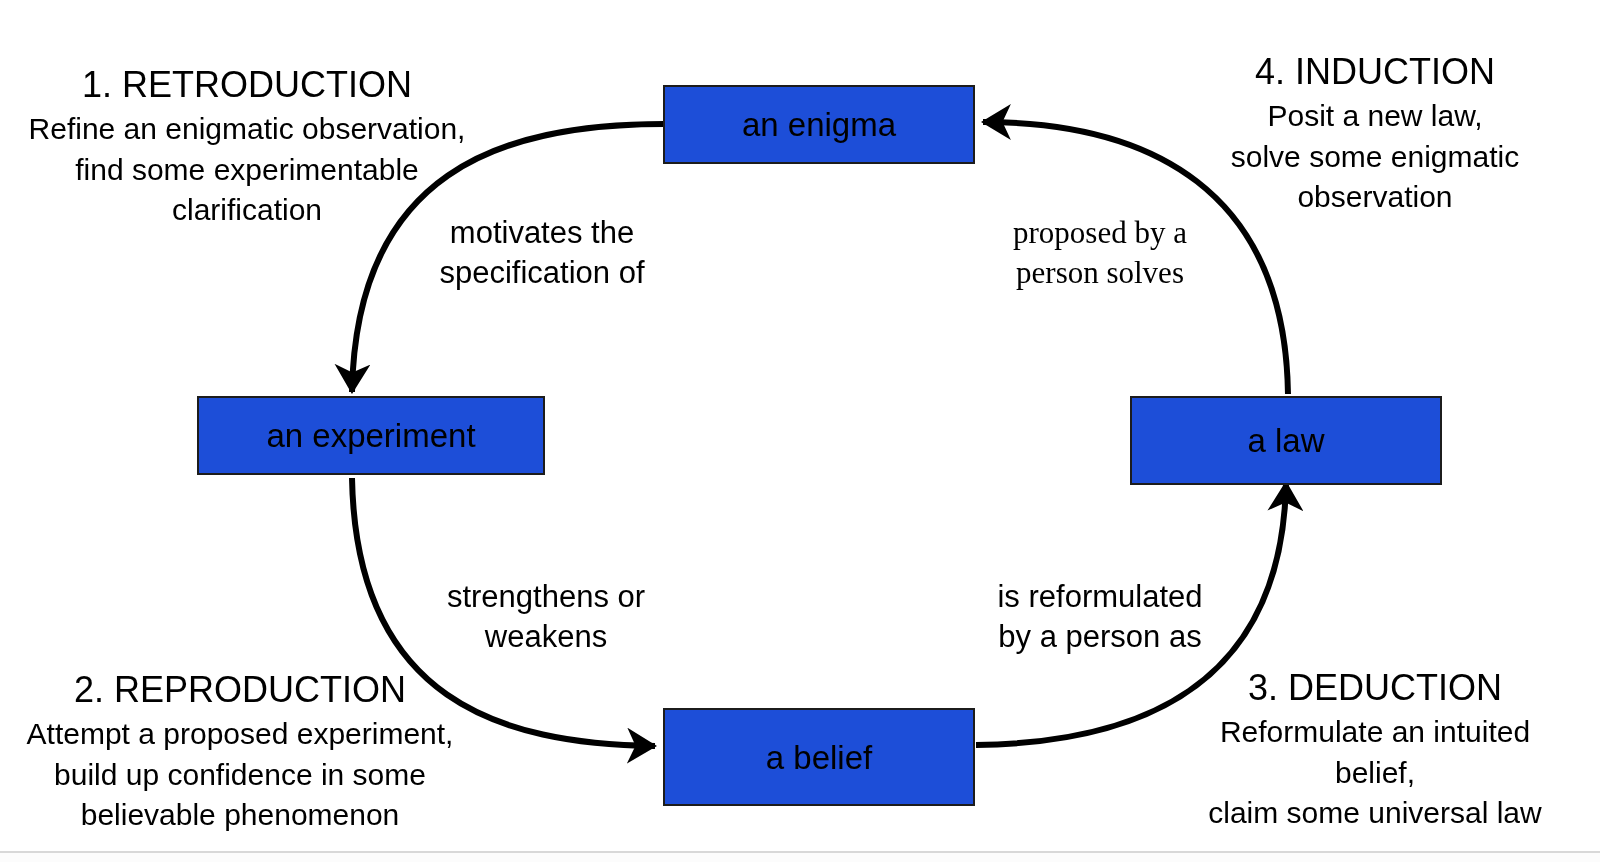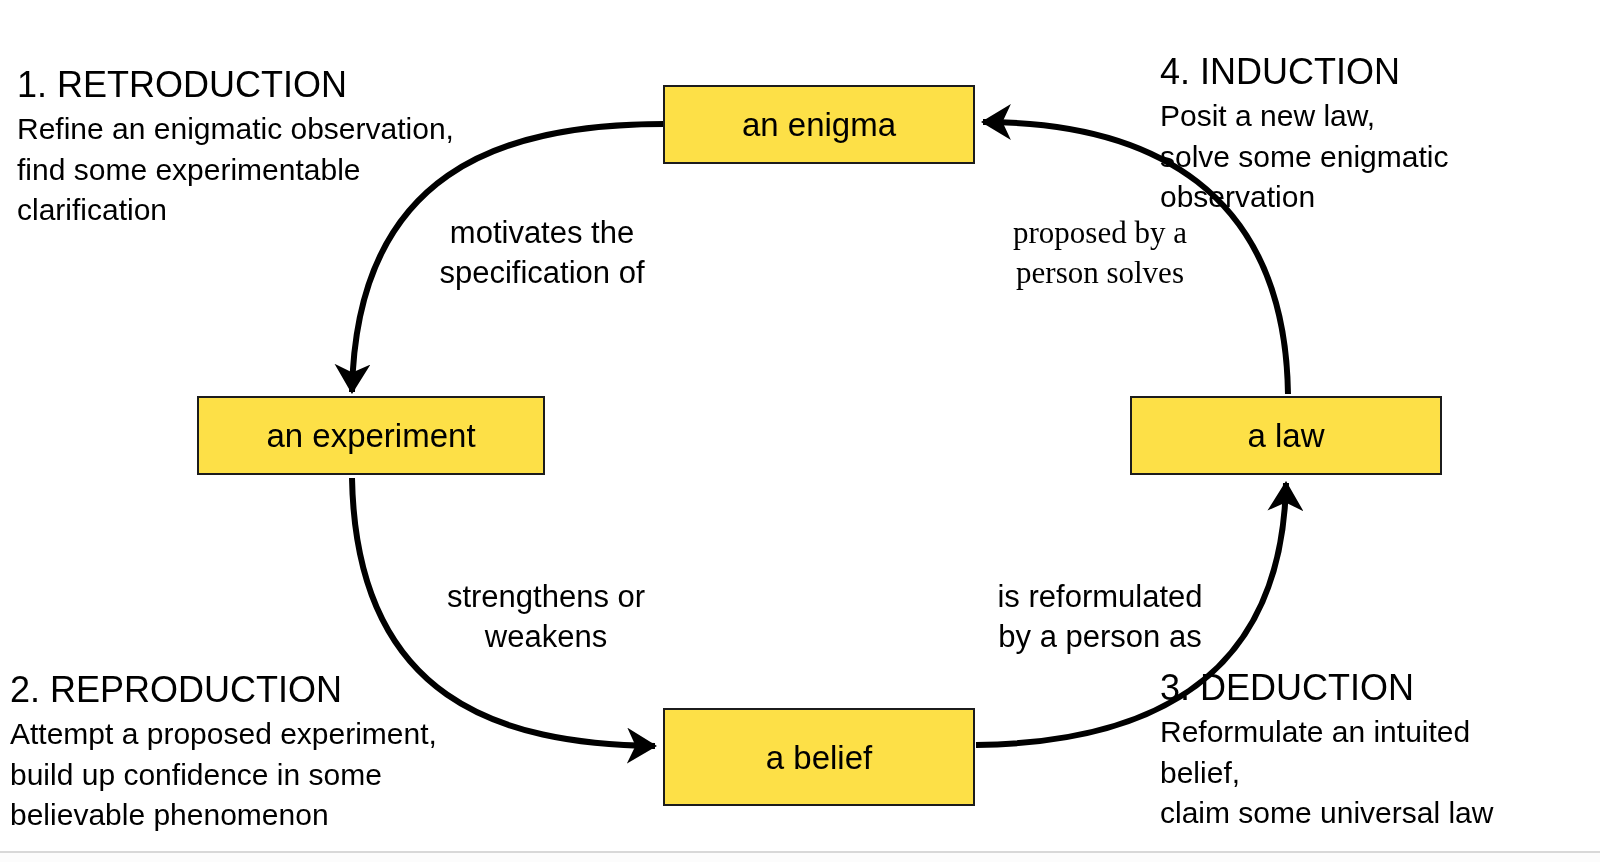--- a/index.html
+++ b/index.html
@@ -18,31 +18,32 @@
   }
   #arrow-layer {
     position: absolute;
     left: 0; top: 0;
     width: 1600px;
     height: 862px;
   }
   .node-box {
     position: absolute;
     border: 2px solid #1c1c1c;
-    background: #fde047;
+    background: #1d4ed8;
     display: flex;
     align-items: center;
     justify-content: center;
     font-size: 33px;
     line-height: 1;
     box-sizing: border-box;
     z-index: 2;
   }
   .stage-block {
     position: absolute;
+    text-align: center;
     z-index: 2;
   }
   .stage-title {
     font-size: 36px;
     line-height: 1.2;
     white-space: pre-line;
   }
   .stage-desc {
     margin-top: 3px;
     font-size: 30px;
@@ -92,21 +93,21 @@
   </svg>
 
   <div class="node-box" style="left:663px; top:85px; width:312px; height:79px;">
     <span>an enigma</span>
   </div>
 
   <div class="node-box" style="left:197px; top:396px; width:348px; height:79px;">
     <span>an experiment</span>
   </div>
 
-  <div class="node-box" style="left:1130px; top:396px; width:312px; height:79px;">
+  <div class="node-box" style="left:1130px; top:396px; width:312px; height:89px;">
     <span>a law</span>
   </div>
 
   <div class="node-box" style="left:663px; top:708px; width:312px; height:98px;">
     <span>a belief</span>
   </div>
 
   <div class="stage-block" style="left:17px; top:63px; width:460px;">
     <div class="stage-title">1. RETRODUCTION</div>
     <div class="stage-desc">Refine an enigmatic observation,

